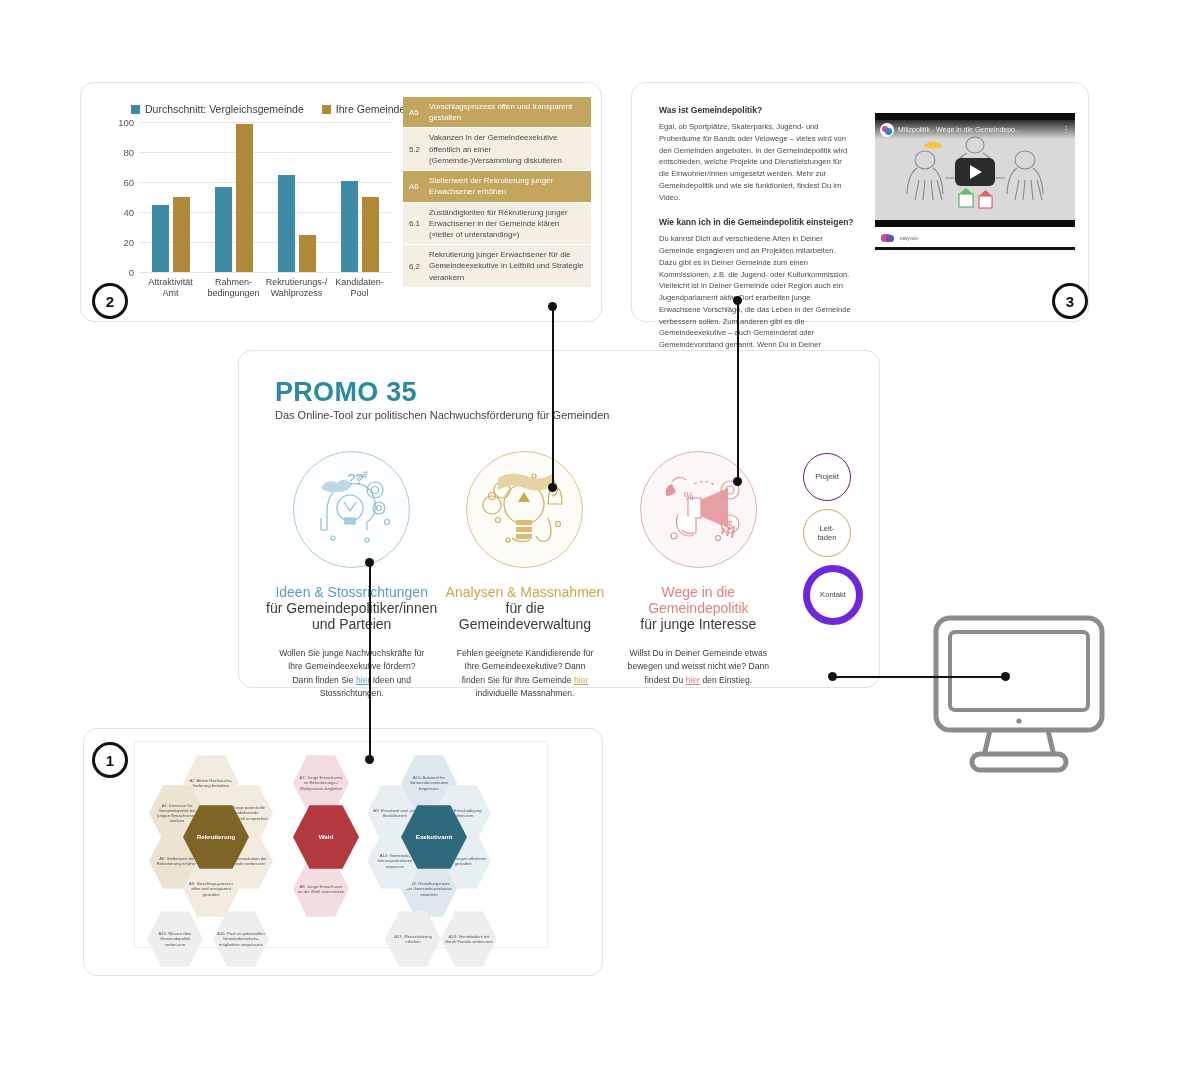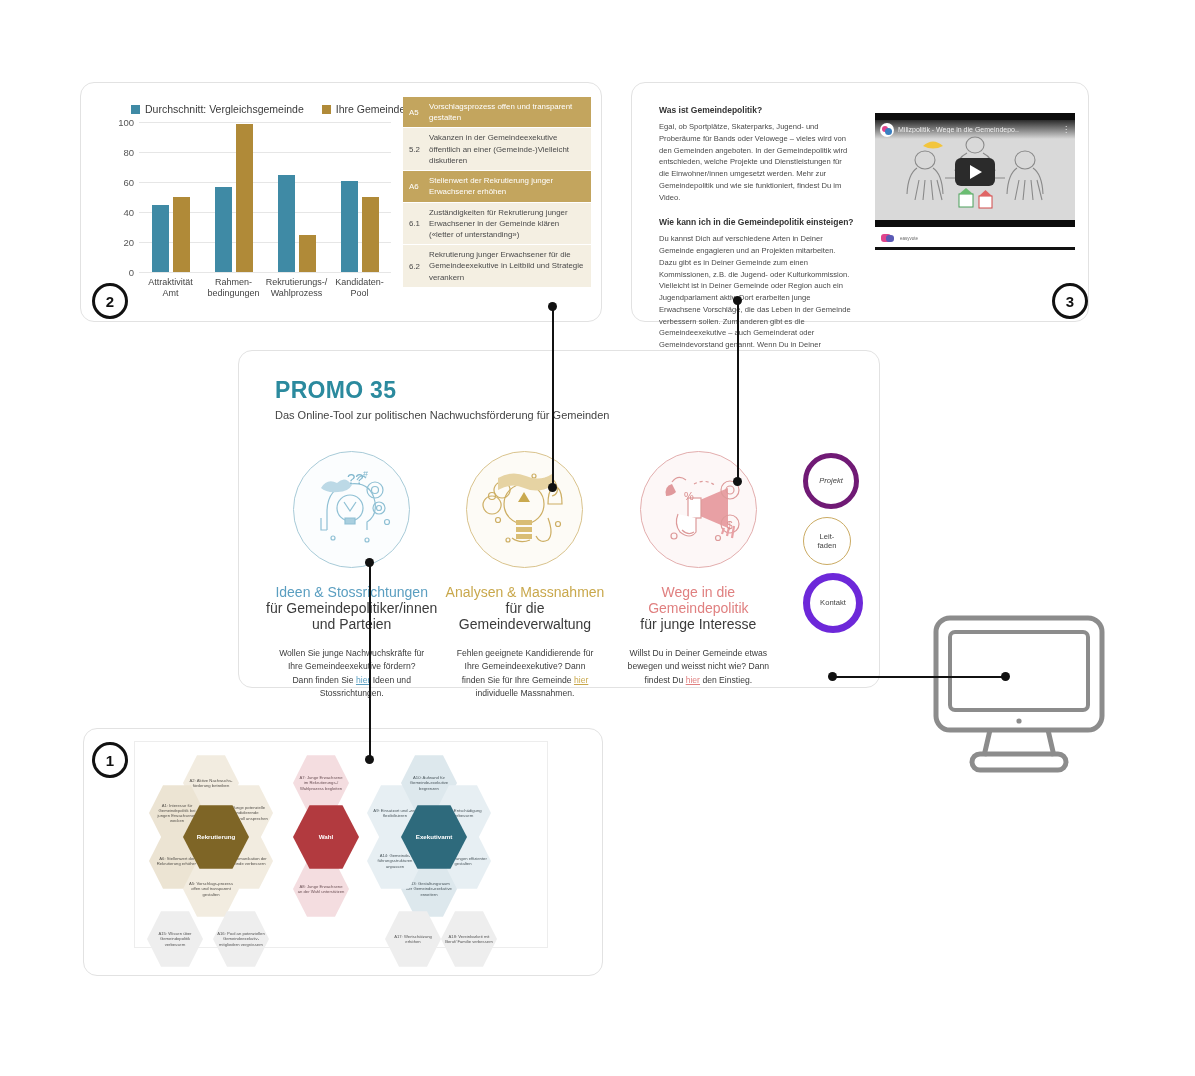--- a/index.html
+++ b/index.html
@@ -63,39 +63,39 @@
          width:40px;height:28px;background:#2b2b2b;border-radius:6px;}
   .vplay:after{content:"";position:absolute;left:15px;top:7px;border-left:12px solid #fff;
                border-top:7px solid transparent;border-bottom:7px solid transparent;}
   .vlogo{margin-top:7px;display:flex;align-items:center;gap:3px;}
   .vlogo .dotl{width:10px;height:8px;border-radius:3px;background:#e0448c;position:relative;}
   .vlogo .dotl:after{content:"";position:absolute;left:5px;top:1px;width:8px;height:7px;border-radius:3px;background:#5a5ab5;}
   .vlogo span{font-size:4.5px;color:#666;margin-left:6px;}
   .vbase{margin-top:5px;height:3px;background:#111;width:200px;}
   
   #panel-main{left:238px;top:350px;width:642px;height:338px;}
-  .promo-title{position:absolute;left:36px;top:26px;font-size:23px;color:#2b8a9e;
+  .promo-title{position:absolute;left:36px;top:26px;font-size:27px;color:#2b8a9e;
                font-weight:bold;letter-spacing:.3px;}
   .promo-sub{position:absolute;left:36px;top:58px;font-size:11px;color:#444;}
   .cols{position:absolute;left:26px;top:100px;width:520px;display:flex;}
   .col{flex:1;text-align:center;}
   .circ{width:115px;height:115px;border-radius:50%;margin:0 auto;position:relative;}
   .c-blue{border:1px solid #a8cbd8;background:#fbfdfe;}
   .c-gold{border:1px solid #d9c38d;background:#fdfbf6;}
   .c-red{border:1px solid #e3aeae;background:#fdf7f7;}
   .ctitle{margin-top:16px;font-size:14px;}
   .csub{font-size:14px;color:#3b3b3b;}
   .cbody{margin-top:15px;font-size:8.6px;color:#3b3b3b;line-height:1.55;padding:0 14px;}
   .hier{text-decoration:underline;}
   .t-blue{color:#5a9ec0;} .t-gold{color:#c9a84c;} .t-red{color:#e08080;}
   .pills{position:absolute;right:24px;top:102px;width:52px;}
   .pill{width:46px;height:46px;border-radius:50%;display:flex;align-items:center;
         justify-content:center;font-size:7.6px;color:#444;text-align:center;
         line-height:1.25;margin-bottom:8px;background:#fff;}
-  .p-blue{border:5px solid #701a75;font-style:italic;} .p-gold{border:1px solid #cbab63;} .p-red{border:7px solid #6d28d9;}
+  .p-blue{border:1px solid #701a75;} .p-gold{border:1px solid #cbab63;} .p-red{border:7px solid #6d28d9;}
   
   #panel-hex{left:83px;top:728px;width:520px;height:248px;}
   .hexinner{position:absolute;left:50px;top:12px;width:412px;height:205px;border:1px solid #ededed;background:#fff;}
   .hex{position:absolute;display:flex;align-items:center;justify-content:center;
        text-align:center;box-sizing:border-box;
        clip-path:polygon(25% 2%,75% 2%,100% 50%,75% 98%,25% 98%,0 50%);}
   .hex span{font-size:4.2px;line-height:1.25;padding:0 4px;display:block;}
   .hex.big span{font-size:6.2px;color:#fff;font-weight:bold;}
   .hx-beige{background:#ece4d3;color:#54504a;}
   .hx-beige2{background:#f2ece0;color:#54504a;}
@@ -180,21 +180,21 @@
       </div>
   </div>
 
   <div class="tablewrap" id="measure-table">
       <div class="trow hi">
         <div class="c1">A5</div>
         <div class="c2">Vorschlagsprozess offen und transparent gestalten</div>
       </div>
       <div class="trow lo">
         <div class="c1">5.2</div>
-        <div class="c2">Vakanzen in der Gemeindeexekutive öffentlich an einer (Gemeinde-)Vielleicht diskutieren</div>
+        <div class="c2">Vakanzen in der Gemeindeexekutive öffentlich an einer (Gemeinde-)Versammlung diskutieren</div>
       </div>
       <div class="trow hi">
         <div class="c1">A6</div>
         <div class="c2">Stellenwert der Rekrutierung junger Erwachsener erhöhen</div>
       </div>
       <div class="trow lo">
         <div class="c1">6.1</div>
         <div class="c2">Zuständigkeiten für Rekrutierung junger Erwachsener in der Gemeinde klären («letter of unterstanding»)</div>
       </div>
       <div class="trow lo">

